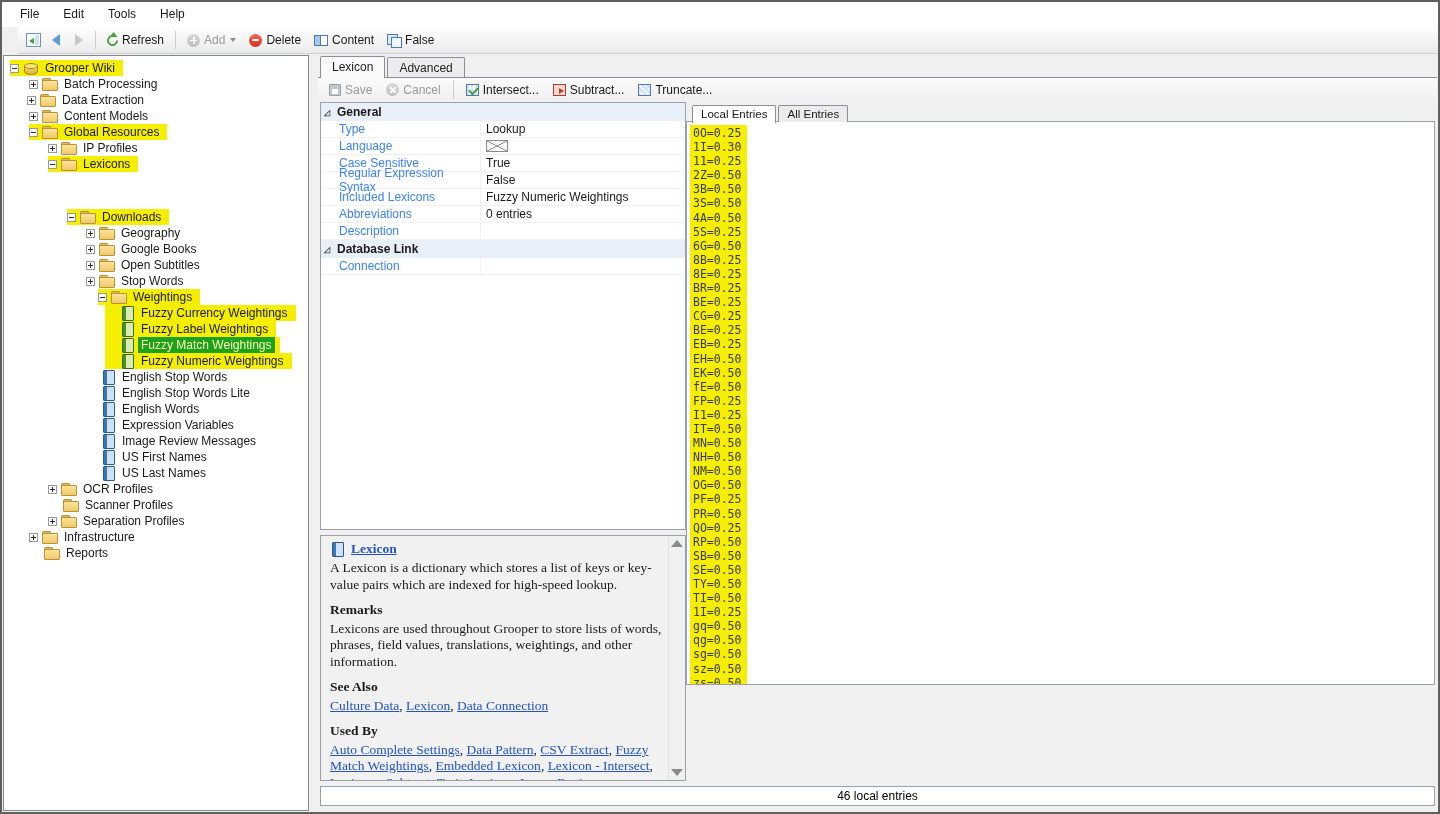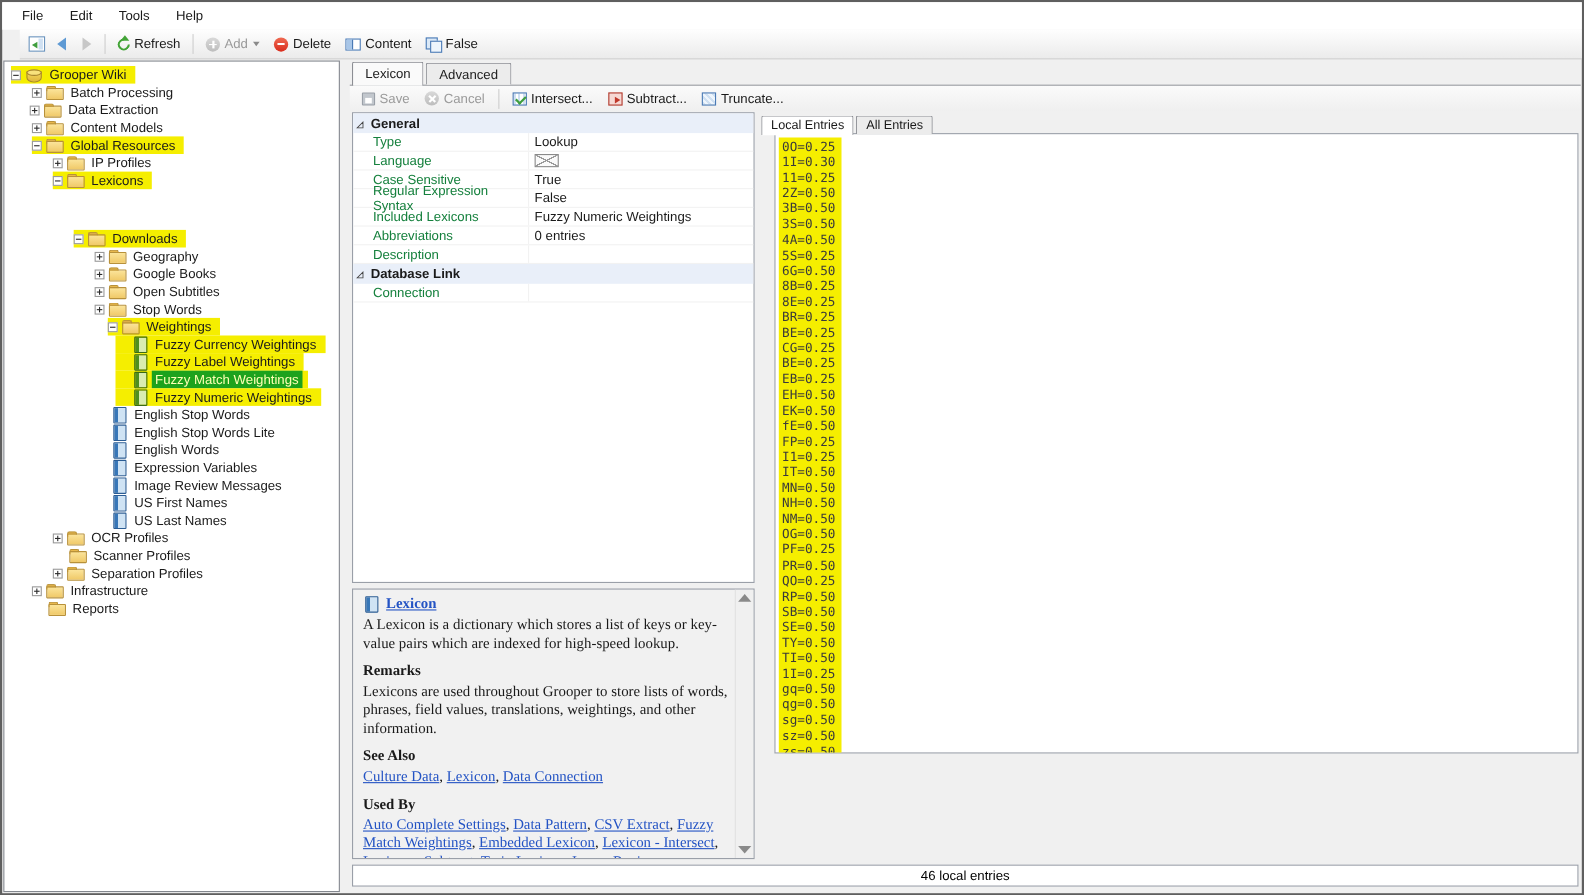--- a/index.html
+++ b/index.html
@@ -85,21 +85,21 @@
   .intersect-icon::after{content:"";position:absolute;left:2px;top:2px;width:7px;height:4px;border-left:2px solid #3f9e3f;border-bottom:2px solid #3f9e3f;transform:rotate(-45deg);}
   .subtract-icon{width:13px;height:12px;border:1px solid #b03a2e;background:#f6d9d4;position:relative;}
   .subtract-icon::after{content:"";position:absolute;right:1px;top:3px;border-top:3px solid transparent;border-bottom:3px solid transparent;border-left:5px solid #c0392b;}
   .truncate-icon{width:13px;height:12px;border:1px solid #4a7ab5;background:repeating-linear-gradient(45deg,#cfe0f2 0 2px,#eef5fc 2px 4px);}
 
   
   .propgrid{position:absolute;left:2px;top:24px;width:366px;height:428px;background:#fff;border:1px solid #9a9fa8;overflow:hidden;}
   .pg-cat{height:18px;background:#e9eff9;display:flex;align-items:center;font-weight:bold;padding-left:3px;}
   .pg-tri{width:13px;font-size:8px;color:#444;flex:none;}
   .pg-row{height:17px;display:flex;border-bottom:1px solid #f2f2f2;}
-  .pg-name{width:160px;flex:none;padding-left:18px;display:flex;align-items:center;border-right:1px solid #f2f2f2;color:#15803d;}
+  .pg-name{width:160px;flex:none;padding-left:18px;display:flex;align-items:center;border-right:1px solid #f2f2f2;color:#3b82f6;}
   .pg-value{flex:1;padding-left:5px;display:flex;align-items:center;overflow:hidden;}
   .pg-value.bold{font-weight:normal;}
   .img-ph{width:22px;height:12px;border:1px solid #8a8a8a;background:
     linear-gradient(to top right,transparent calc(50% - .6px),#9a9a9a calc(50% - .6px) calc(50% + .6px),transparent calc(50% + .6px)),
     linear-gradient(to bottom right,transparent calc(50% - .6px),#9a9a9a calc(50% - .6px) calc(50% + .6px),transparent calc(50% + .6px)),#fafafa;}
 
   
   .helppanel{position:absolute;left:2px;top:457px;width:366px;height:246px;background:#f1f1f1;border:1px solid #9a9fa8;overflow:hidden;}
   .hp-content{position:absolute;left:0;top:0;right:17px;bottom:0;padding:5px 6px 4px 9px;
     font-family:"Liberation Serif",serif;font-size:13.5px;line-height:1.22;}
@@ -111,21 +111,21 @@
   .hp-h{font-weight:bold;margin:0 0 2px 0;}
   .hp-scroll{position:absolute;right:0;top:0;bottom:0;width:17px;background:#f0f0f0;border-left:1px solid #e2e2e2;}
   .sb-up,.sb-down{position:absolute;left:2px;width:12px;height:12px;}
   .sb-up{top:4px;border-left:6px solid transparent;border-right:6px solid transparent;border-bottom:7px solid #8a8a8a;width:0;height:0;}
   .sb-down{bottom:4px;border-left:6px solid transparent;border-right:6px solid transparent;border-top:7px solid #8a8a8a;width:0;height:0;}
 
   
   .entries-tabs{position:absolute;left:374px;top:25px;height:19px;display:flex;align-items:flex-end;z-index:2;}
   .etab{padding:2px 8px;border:1px solid #8c8e94;border-bottom:none;background:#ececec;margin-right:2px;border-radius:2px 2px 0 0;font-size:11.5px;}
   .etab.active{background:#fff;padding-bottom:3px;margin-bottom:-1px;}
-  .entries-list{position:absolute;left:386px;top:43px;right:2px;height:564px;background:#fff;border:1px solid #9a9fa8;overflow:hidden;padding:3px 0 0 3px;}
+  .entries-list{position:absolute;left:368px;top:43px;right:2px;height:564px;background:#fff;border:1px solid #9a9fa8;overflow:hidden;padding:3px 0 0 3px;}
   .entry-block{display:inline-block;background:var(--hl);padding:1px 6px 8px 3px;}
   .entry{font-family:"DejaVu Sans Mono",monospace;font-size:11.5px;line-height:14.1px;color:#3a3a3a;white-space:pre;}
 
   
   .statusbar{position:absolute;left:2px;right:2px;top:708px;height:20px;background:#fff;border:1px solid #9a9fa8;
     text-align:center;line-height:18px;color:#000;}
 </style>
 </head>
 <body>
 

